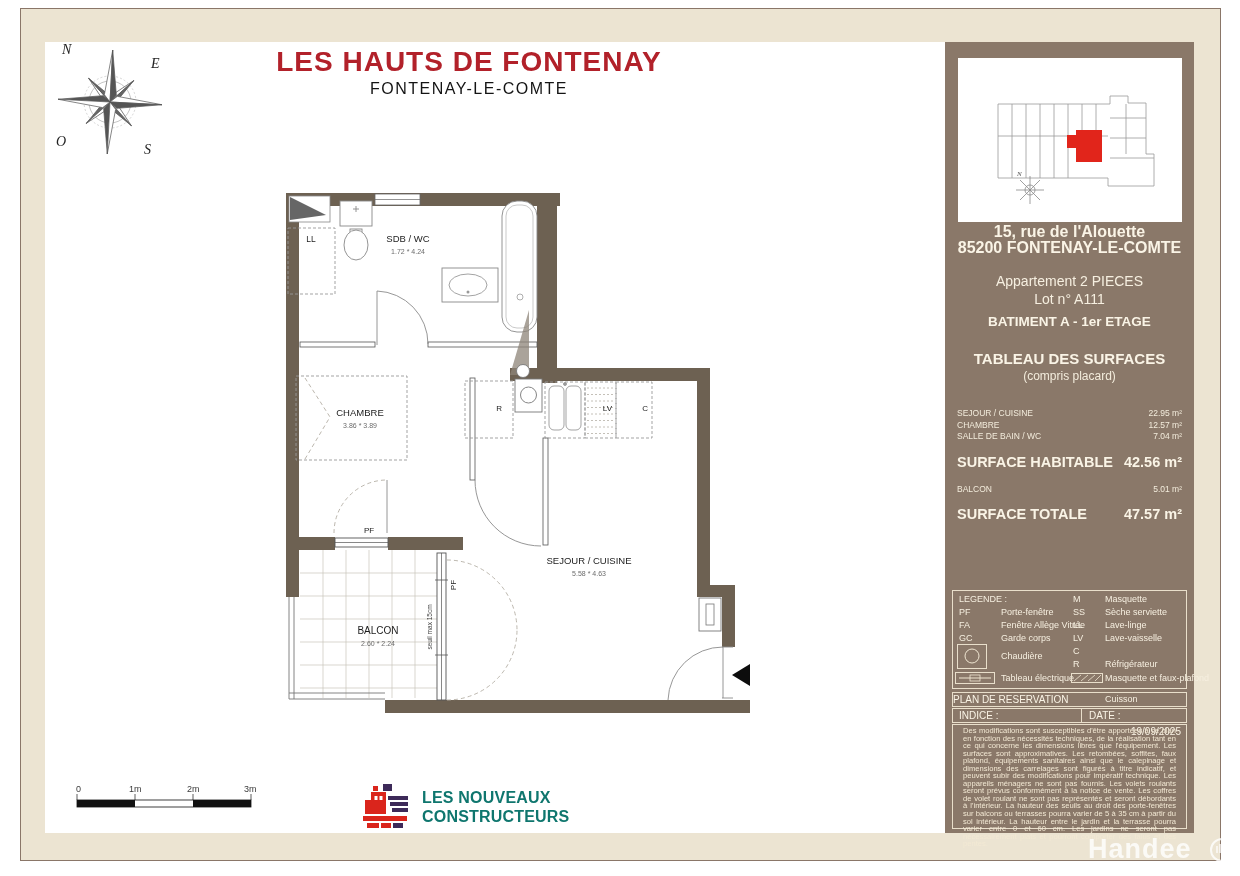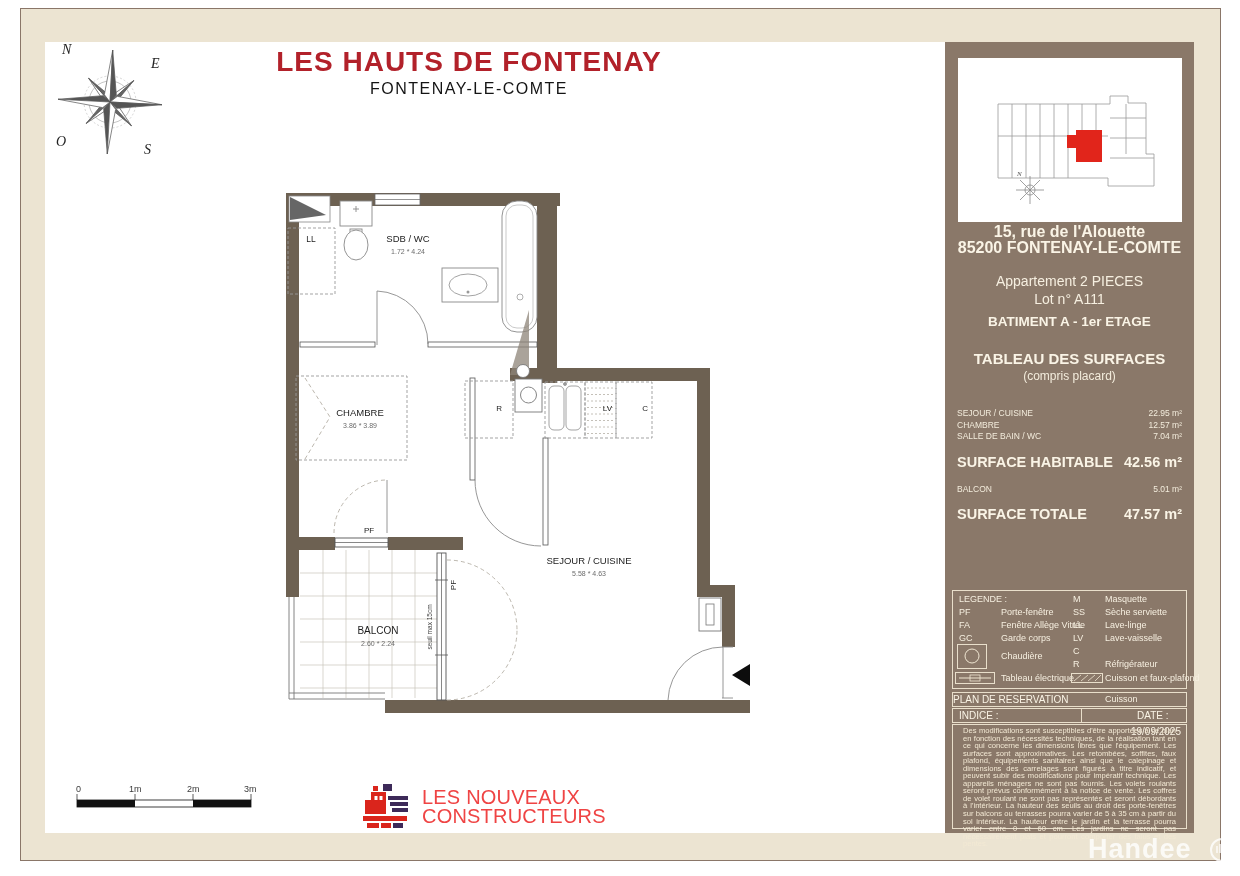--- a/index.html
+++ b/index.html
@@ -13,21 +13,21 @@
   
   .title-block { position:absolute; left:45px; top:46px; width:848px; text-align:center; }
   .title-main { font-size:28px; font-weight:bold; color:#b2212a; letter-spacing:1px; line-height:32px;}
   .title-sub  { font-size:16px; color:#141414; letter-spacing:1.5px; line-height:22px;}
 
   .compass { position:absolute; left:48px; top:40px; }
   .plan-svg { position:absolute; left:280px; top:185px; }
   .scalebar { position:absolute; left:72px; top:782px; }
 
   .logo { position:absolute; left:358px; top:784px; display:flex; align-items:center; gap:8px; }
-  .logo-text { color:#ef4444; font-weight:normal; font-size:20px; line-height:19px; letter-spacing:0.2px; }
+  .logo-text { color:#0f766e; font-weight:bold; font-size:16px; line-height:19px; letter-spacing:0.2px; }
 
   
   .sb-map { position:absolute; left:13px; top:16px; width:224px; height:164px; background:#fff; }
   .sb-address { position:absolute; left:0; top:182px; width:100%; text-align:center; font-weight:bold; font-size:16px; line-height:16px; }
   .sb-apt { position:absolute; left:0; top:230px; width:100%; text-align:center; font-size:14px; line-height:18px; color:#f6efe0; }
   .sb-bat { position:absolute; left:0; top:272px; width:100%; text-align:center; font-weight:bold; font-size:13.5px; }
   .sb-surf-title { position:absolute; left:0; top:308px; width:100%; text-align:center; font-weight:bold; font-size:15px; }
   .sb-surf-sub { position:absolute; left:0; top:327px; width:100%; text-align:center; font-size:12px; color:#f3ecdc; }
   .sb-rows { position:absolute; left:12px; top:366px; width:225px; font-size:8.5px; color:#f3ecdc; }
   .sb-rows .row { display:flex; justify-content:space-between; line-height:11.5px; }
@@ -37,21 +37,21 @@
   .sb-tot { top:464px; font-weight:bold; font-size:14.5px; }
 
   .sb-legend { position:absolute; left:7px; top:548px; width:235px; height:99px; border:1px solid #e9dfcb; font-size:9px; }
   .lg { position:absolute; white-space:nowrap; color:#f6efe0; }
   .lg-iconbox { position:absolute; border:1px solid #e9dfcb; }
   .sb-resa { position:absolute; left:7px; top:650px; width:235px; height:15px; border:1px solid #e9dfcb;
              font-size:10px; line-height:14px; }
   .sb-indice { position:absolute; left:7px; top:666px; width:235px; height:15px; border:1px solid #e9dfcb; font-size:10px; line-height:13px; }
   .sb-indice .cell-a { position:absolute; left:6px; top:0; }
   .sb-indice .divider { position:absolute; left:128px; top:0; width:1px; height:13px; background:#e9dfcb; }
-  .sb-indice .cell-b { position:absolute; left:136px; top:0;margin-left:48px; }
+  .sb-indice .cell-b { position:absolute; left:136px; top:0; }
   .sb-indice .cell-c { position:absolute; right:5px; top:16px; }
   .sb-disc { position:absolute; left:7px; top:682px; width:235px; height:105px; border:1px solid #e9dfcb;
              font-size:7.6px; line-height:7.55px; text-align:justify; padding:2px 10px; color:#f3e9d4; }
 
   .watermark { position:absolute; left:1088px; top:834px; font-size:27px; font-weight:bold;
                color:rgba(255,255,255,0.8); display:flex; align-items:center; gap:17px; letter-spacing:1px;}
 </style>
 </head>
 <body>
 
@@ -411,21 +411,21 @@
       <span class="lg" style="left:48px; top:82px;">Tableau électrique</span>
 
       <span class="lg-iconbox" style="left:118px; top:82px; width:32px; height:10px;">
         <svg width="30" height="8">
             <line x1="2" y1="7" x2="9" y2="1" stroke="#f0e6d2" stroke-width="0.8"></line>
             <line x1="9" y1="7" x2="16" y2="1" stroke="#f0e6d2" stroke-width="0.8"></line>
             <line x1="16" y1="7" x2="23" y2="1" stroke="#f0e6d2" stroke-width="0.8"></line>
             <line x1="23" y1="7" x2="29" y2="1" stroke="#f0e6d2" stroke-width="0.8"></line>
           </svg>
       </span>
-      <span class="lg" style="left:152px; top:82px;">Cuisson et faux-plafond</span>
+      <span class="lg" style="left:152px; top:82px;">Masquette et faux-plafond</span>
     </div>
 
     <div class="sb-resa">PLAN DE RESERVATION</div>
 
     <div class="sb-indice">
       <span class="cell-a">INDICE :</span>
       <span class="divider"></span>
       <span class="cell-b">DATE :</span>
       <span class="cell-c">19/09/2025</span>
     </div>

